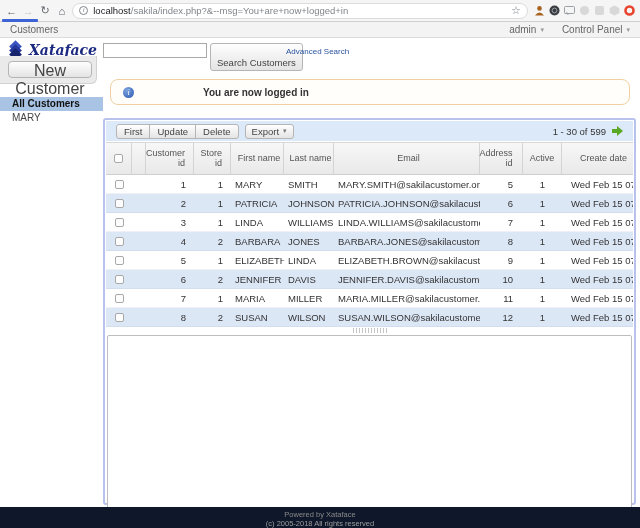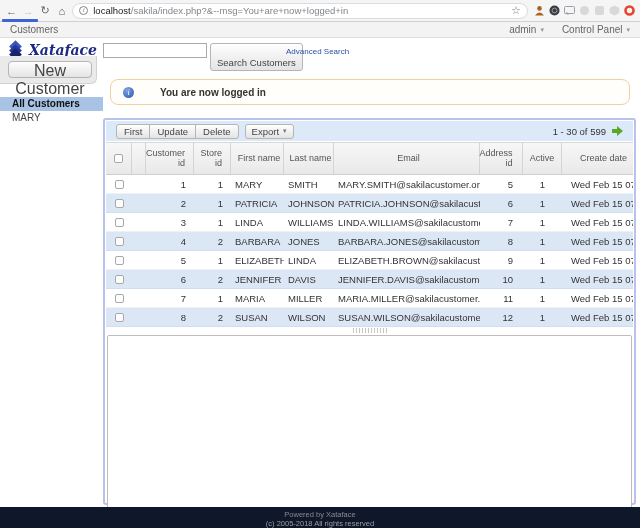--- a/index.html
+++ b/index.html
@@ -53,21 +53,21 @@
 
   .sidebar-head { position:absolute; left:0; top:56px; width:97px; height:28px; background:#eaeaea;
     border-right:1px solid #d2d2d2; border-bottom:1px solid #d2d2d2; border-radius:0 0 6px 0; }
   .new-btn { position:absolute; left:8px; top:61px; width:84px; height:17px; border-radius:4px; font-size:16px; }
 
   .msg-box { position:absolute; left:110px; top:79px; width:520px; height:26px; border:1px solid #f0d0a0;
     border-radius:8px; background:#fffefb; display:flex; align-items:center; padding:0 12px; }
   .info-ic { width:11px; height:11px; border-radius:50%; background:radial-gradient(circle at 35% 30%, #7da4e0, #2b57b0);
     color:#fff; font-size:8px; line-height:11px; text-align:center; font-style:italic;
     font-family:"Liberation Serif",serif; flex:none; margin-right:26px; }
-  .msg-text { font-size:10px; font-weight:bold; color:#333; }
+  .msg-text { font-size:10px; font-weight:bold; color:#333;margin-left:43px; }
 
   .sidebar-list { position:absolute; left:0; top:97px; width:103px; }
   .side-item { height:14px; line-height:14px; font-size:10px; color:#444; padding-left:12px; white-space:nowrap; overflow:hidden; }
   .side-item.selected { background:#a8c3e4; color:#111; font-weight:bold; }
 
   
   .main-panel { position:absolute; left:103px; top:118px; width:533px; height:387px;
     border:2px solid #b9c2ec; border-radius:3px; background:#fff; padding:1px; }
   .toolbar { height:20px; background:#dce9f8; display:flex; align-items:center; padding:0 10px; margin-bottom:1px; }
   .btn-group { display:flex; }

